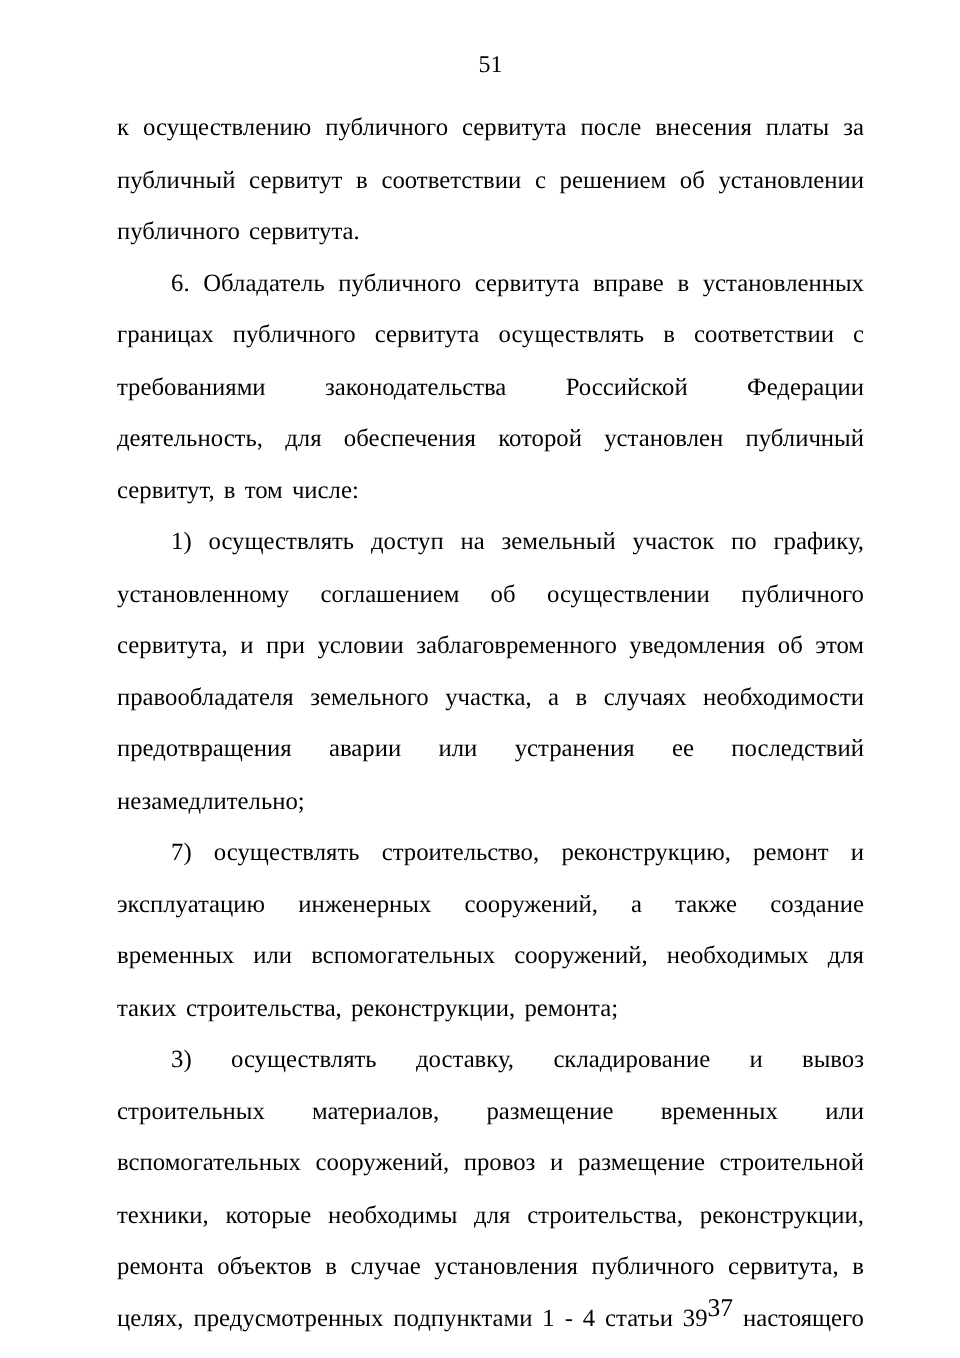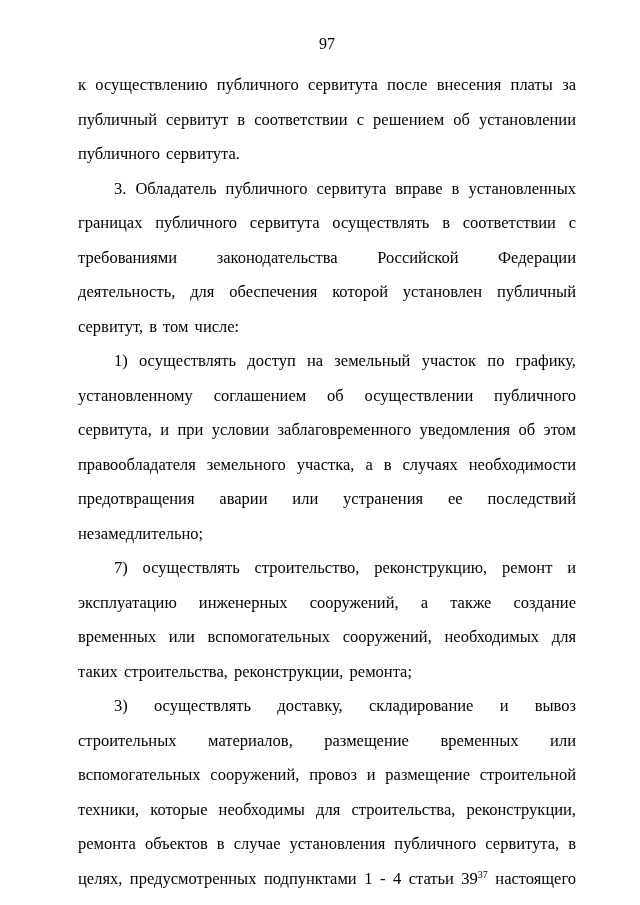--- a/index.html
+++ b/index.html
@@ -28,35 +28,35 @@
     margin: 0;
     font-size: 16.5px;
     line-height: 34.5px;
     text-align: justify;
     word-spacing: 2px;
   }
   .body-text p.indent {
     text-indent: 36px;
   }
   sup {
-    font-size: 10px;
+    font-size: 17px;
     line-height: 0;
     vertical-align: super;
   }
 </style>
 </head>
 <body>
 
 <div class="page">
-  <div class="page-number">97</div>
+  <div class="page-number">51</div>
 
   <div class="body-text">
     <p>к осуществлению публичного сервитута после внесения платы за публичный сервитут в соответствии с решением об установлении публичного сервитута.</p>
 
-    <p class="indent">3. Обладатель публичного сервитута вправе в установленных границах публичного сервитута осуществлять в соответствии с требованиями законодательства Российской Федерации деятельность, для обеспечения которой установлен публичный сервитут, в том числе:</p>
+    <p class="indent">6. Обладатель публичного сервитута вправе в установленных границах публичного сервитута осуществлять в соответствии с требованиями законодательства Российской Федерации деятельность, для обеспечения которой установлен публичный сервитут, в том числе:</p>
 
     <p class="indent">1) осуществлять доступ на земельный участок по графику, установленному соглашением об осуществлении публичного сервитута, и при условии заблаговременного уведомления об этом правообладателя земельного участка, а в случаях необходимости предотвращения аварии или устранения ее последствий незамедлительно;</p>
 
     <p class="indent">7) осуществлять строительство, реконструкцию, ремонт и эксплуатацию инженерных сооружений, а также создание временных или вспомогательных сооружений, необходимых для таких строительства, реконструкции, ремонта;</p>
 
     <p class="indent"><span>3) осуществлять доставку, складирование и вывоз строительных материалов, размещение временных или вспомогательных сооружений, провоз и размещение строительной техники, которые необходимы для строительства, реконструкции, ремонта объектов в случае установления публичного сервитута, в целях, предусмотренных подпунктами 1 - 4 статьи 39</span><sup>37</sup><span> настоящего Кодекса;</span></p>
   </div>
 </div>
 
 </body></html>

